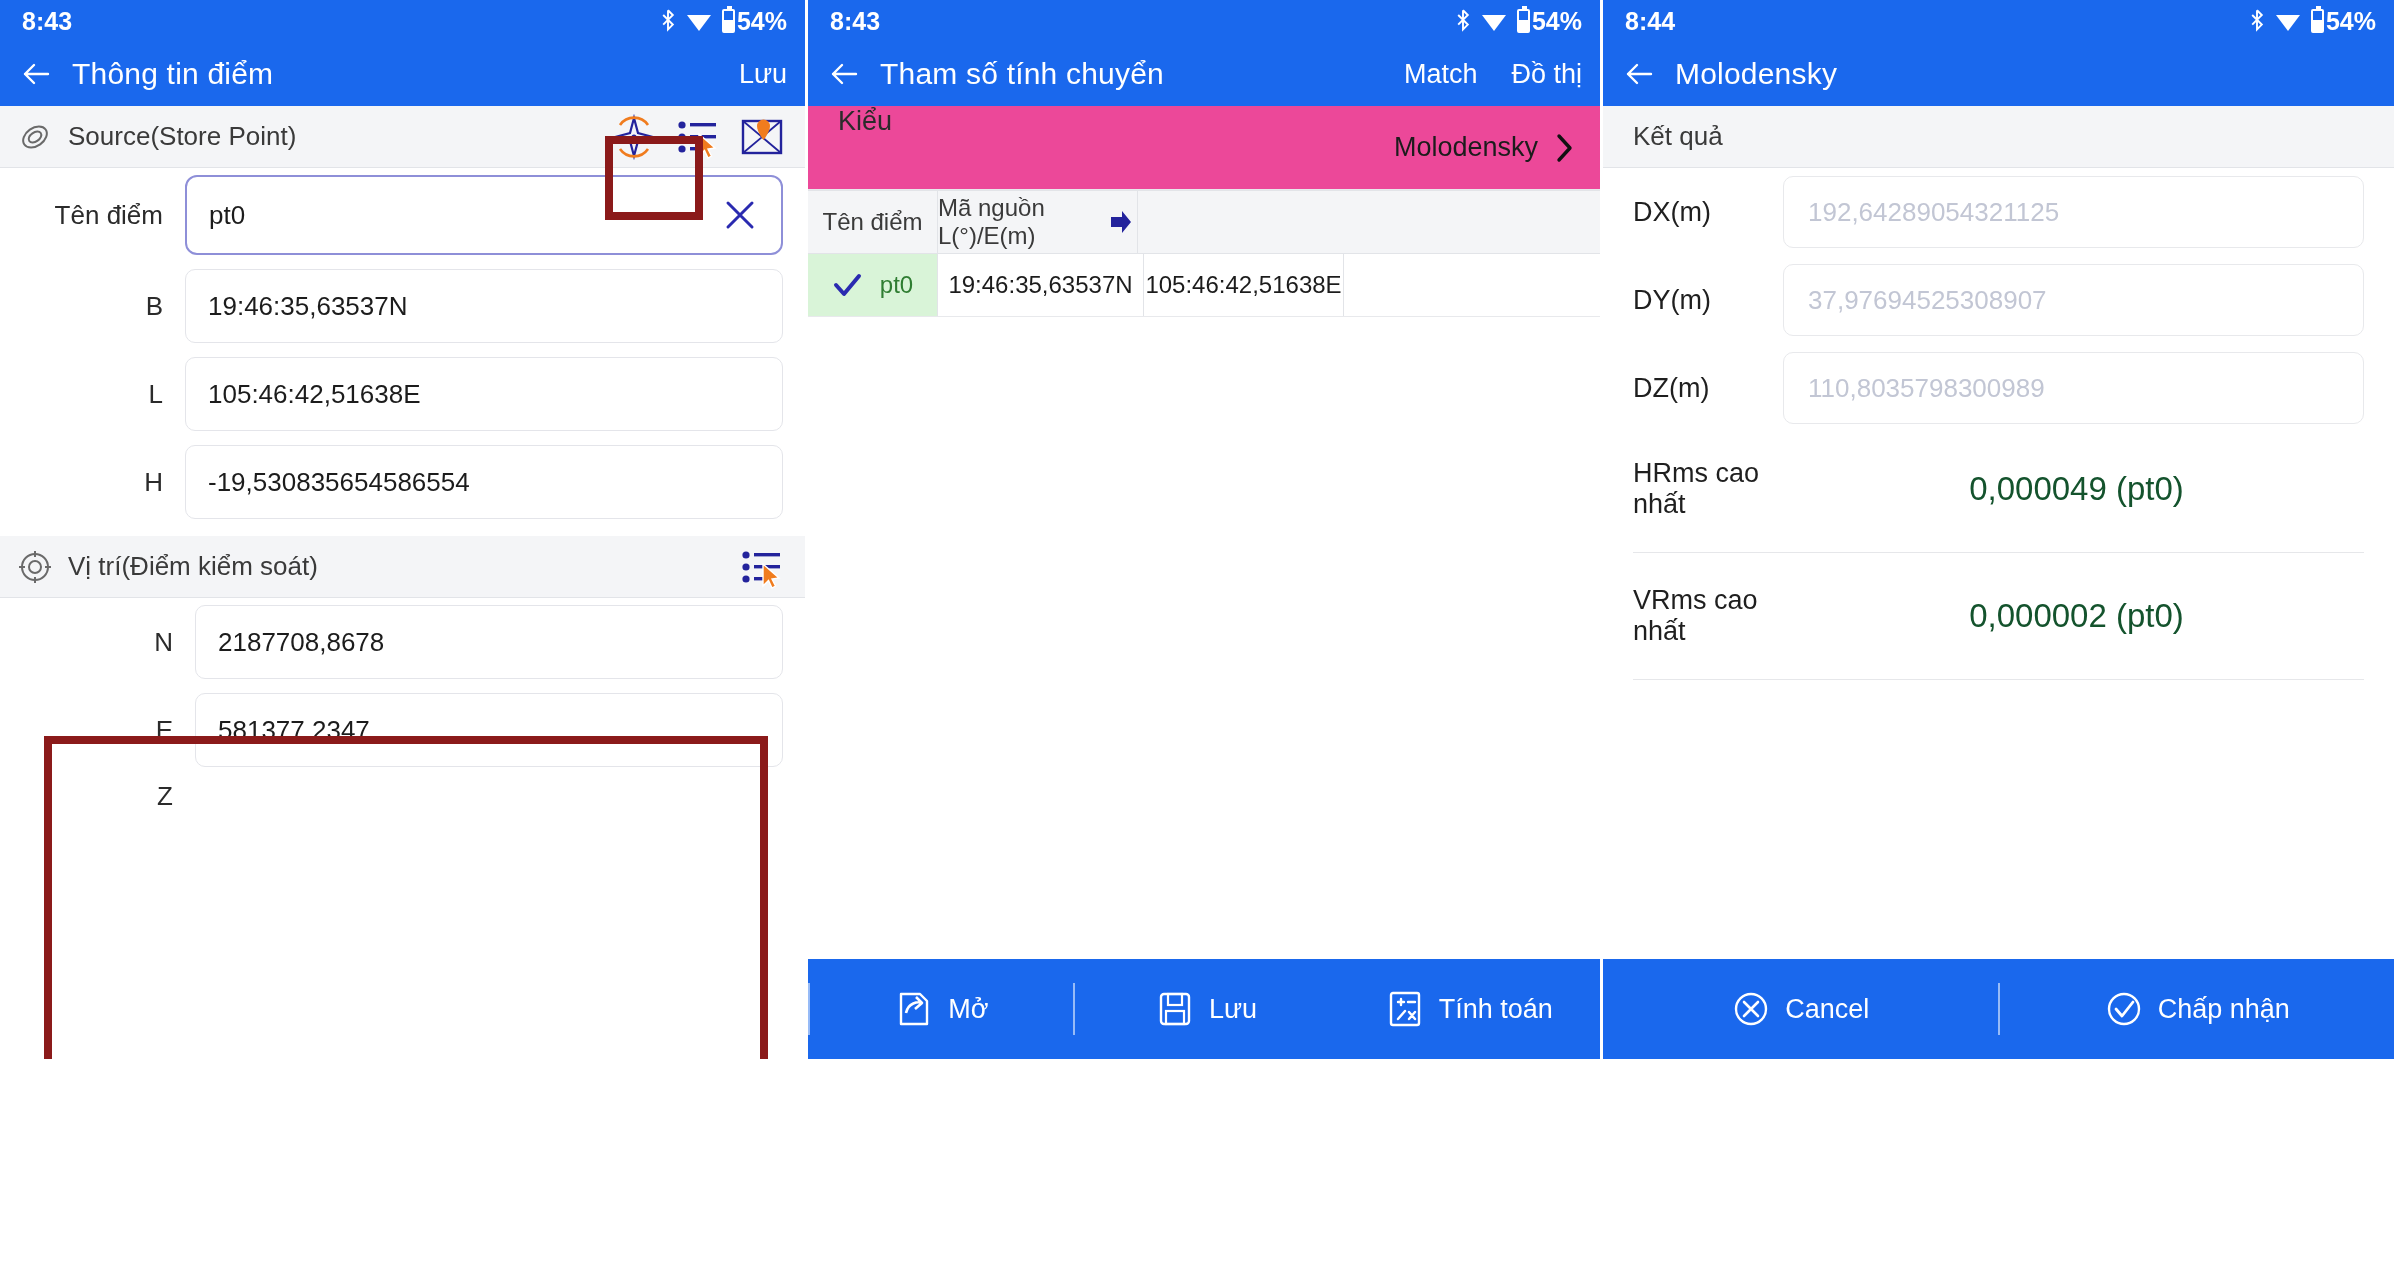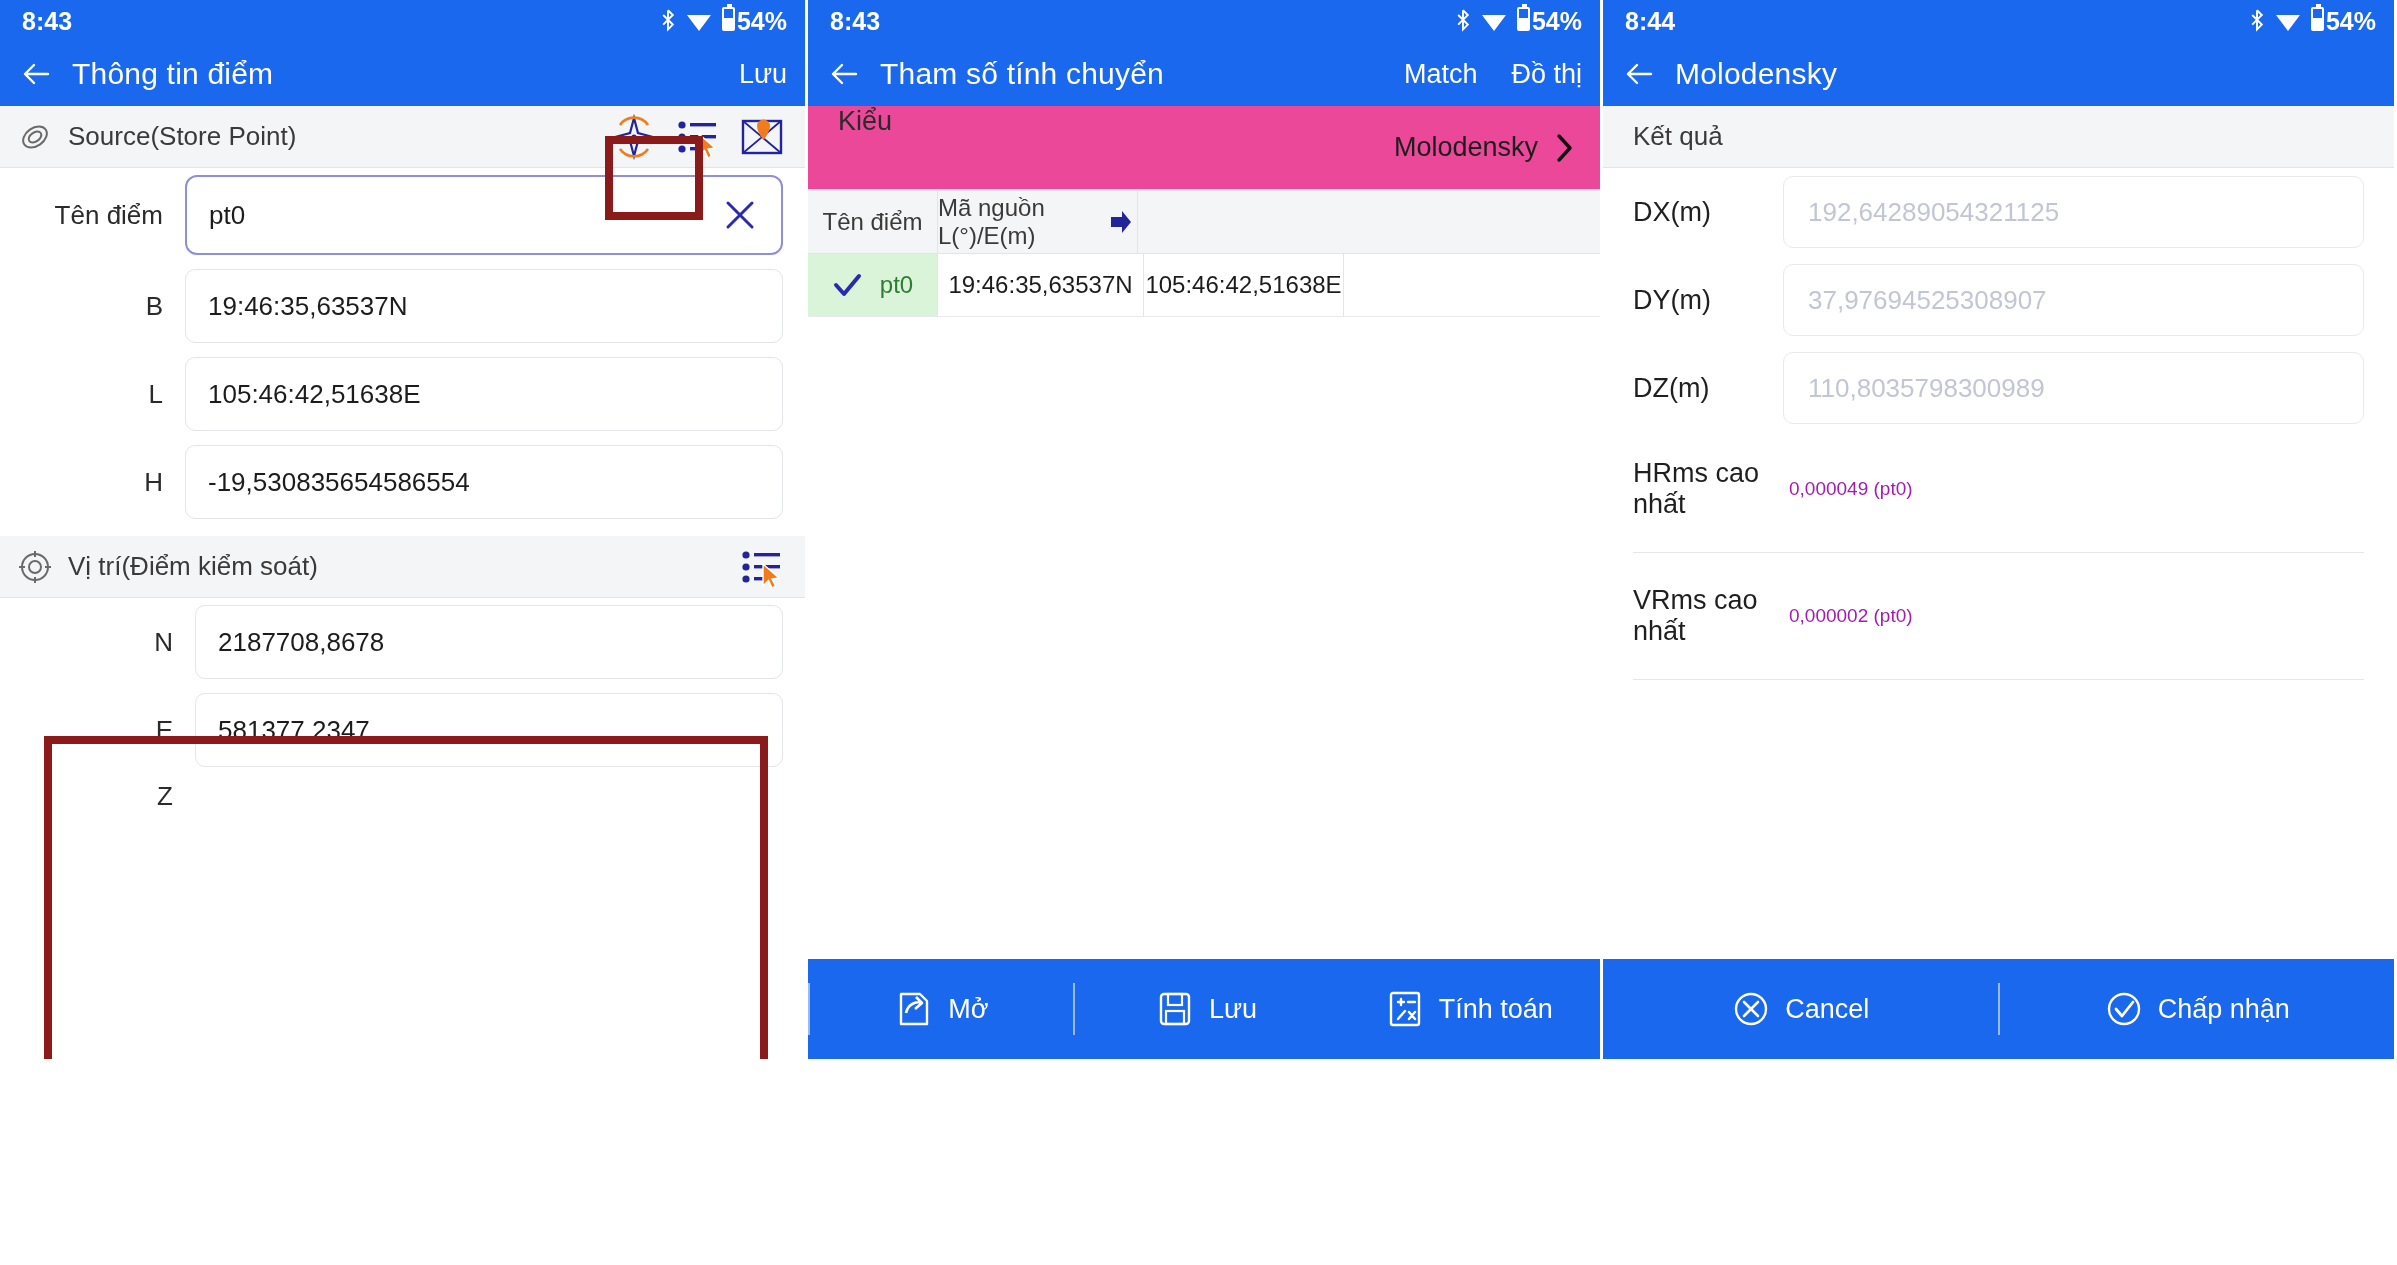--- a/index.html
+++ b/index.html
@@ -20,21 +20,21 @@
   
   .statusbar {
     height: 42px; background: #1a68ed; color:#fff;
     display:flex; align-items:center; justify-content:space-between;
     padding: 0 18px 0 22px;
     font-size: 25px; font-weight: bold;
   }
   .status-right { display:flex; align-items:center; gap:10px; }
   .bt-icon { width:16px; height:24px; }
   .wifi-icon { width:26px; height:22px; }
-  .batt { display:flex; gap:2px; font-size:25px; font-weight:bold;}
+  .batt { display:flex; align-items:center; gap:2px; font-size:25px; font-weight:bold;}
   .batt-body {
     width:13px; height:24px; border:2px solid #fff; border-radius:2px;
     position:relative; background: linear-gradient(to top,#fff 55%, transparent 55%);
   }
   .batt-body:after{
     content:""; position:absolute; top:-5px; left:3px; width:5px; height:3px; background:#fff;
   }
 
   
   .appbar {
@@ -107,21 +107,21 @@
     display:flex; align-items:center; padding-left:30px;
     font-size:26px; color:#3a3a3a;
   }
   .p3-row { display:flex; align-items:center; padding: 8px 30px 8px 0; }
   .p3-label { width:180px; padding-left:30px; font-size:27px; color:#1f1f1f; flex:none; }
   .p3-field {
     flex:1; min-height:72px; border:1px solid #e8e9ec; border-radius:10px;
     display:flex; align-items:center; padding:0 24px;
     font-size:26px; color:#c2c6d4;
   }
-  .p3-plain { flex:1; font-size:19px; color:#a21caf; padding-left:6px;}
+  .p3-plain { flex:1; font-size:33px; color:#14532d; padding-left:6px;text-align:center;}
   .p3-divider { height:1px; background:#e6e7ea; margin: 6px 30px 6px 30px; }
 
   
   .toolbar {
     position:absolute; left:0; bottom:0; width:100%; height:100px;
     background:#1a68ed; display:flex; align-items:center;
   }
   .tb-item {
     flex:1; display:flex; align-items:center; justify-content:center; gap:14px;
     color:#fff; font-size:27px; height:100%; white-space:nowrap;

